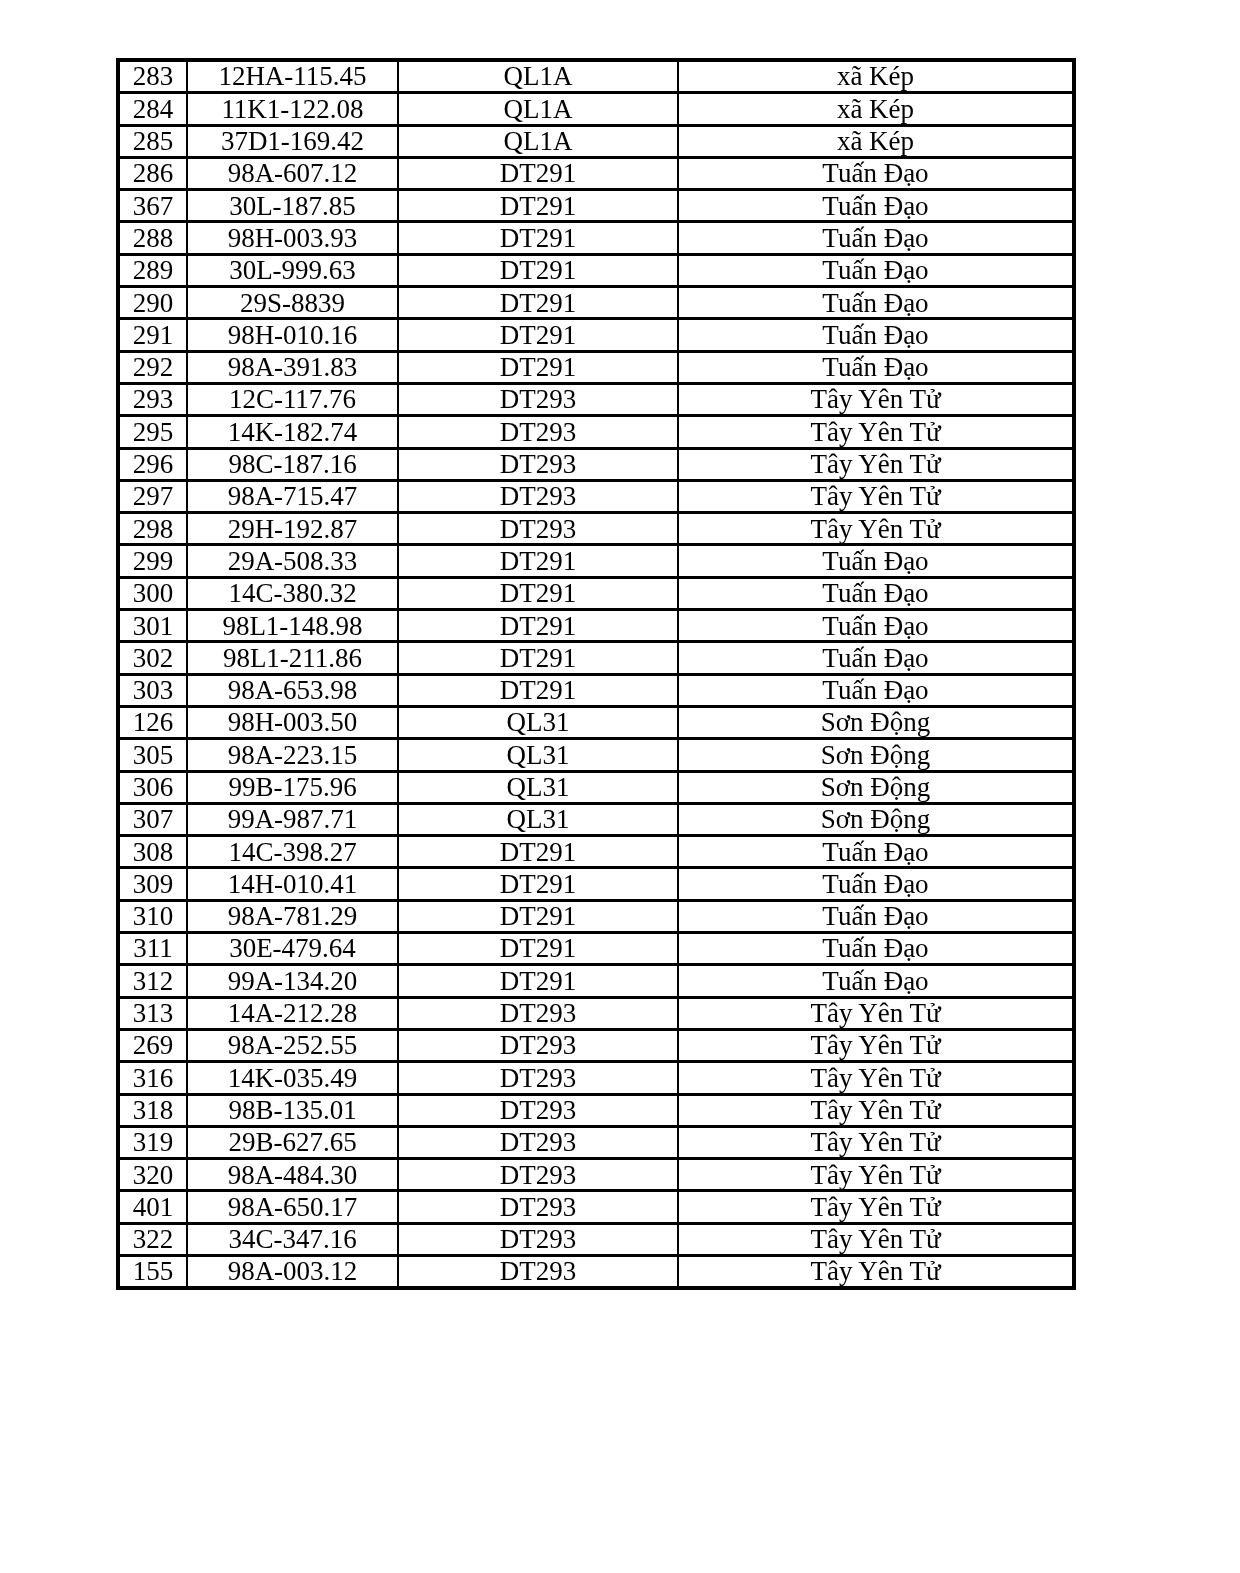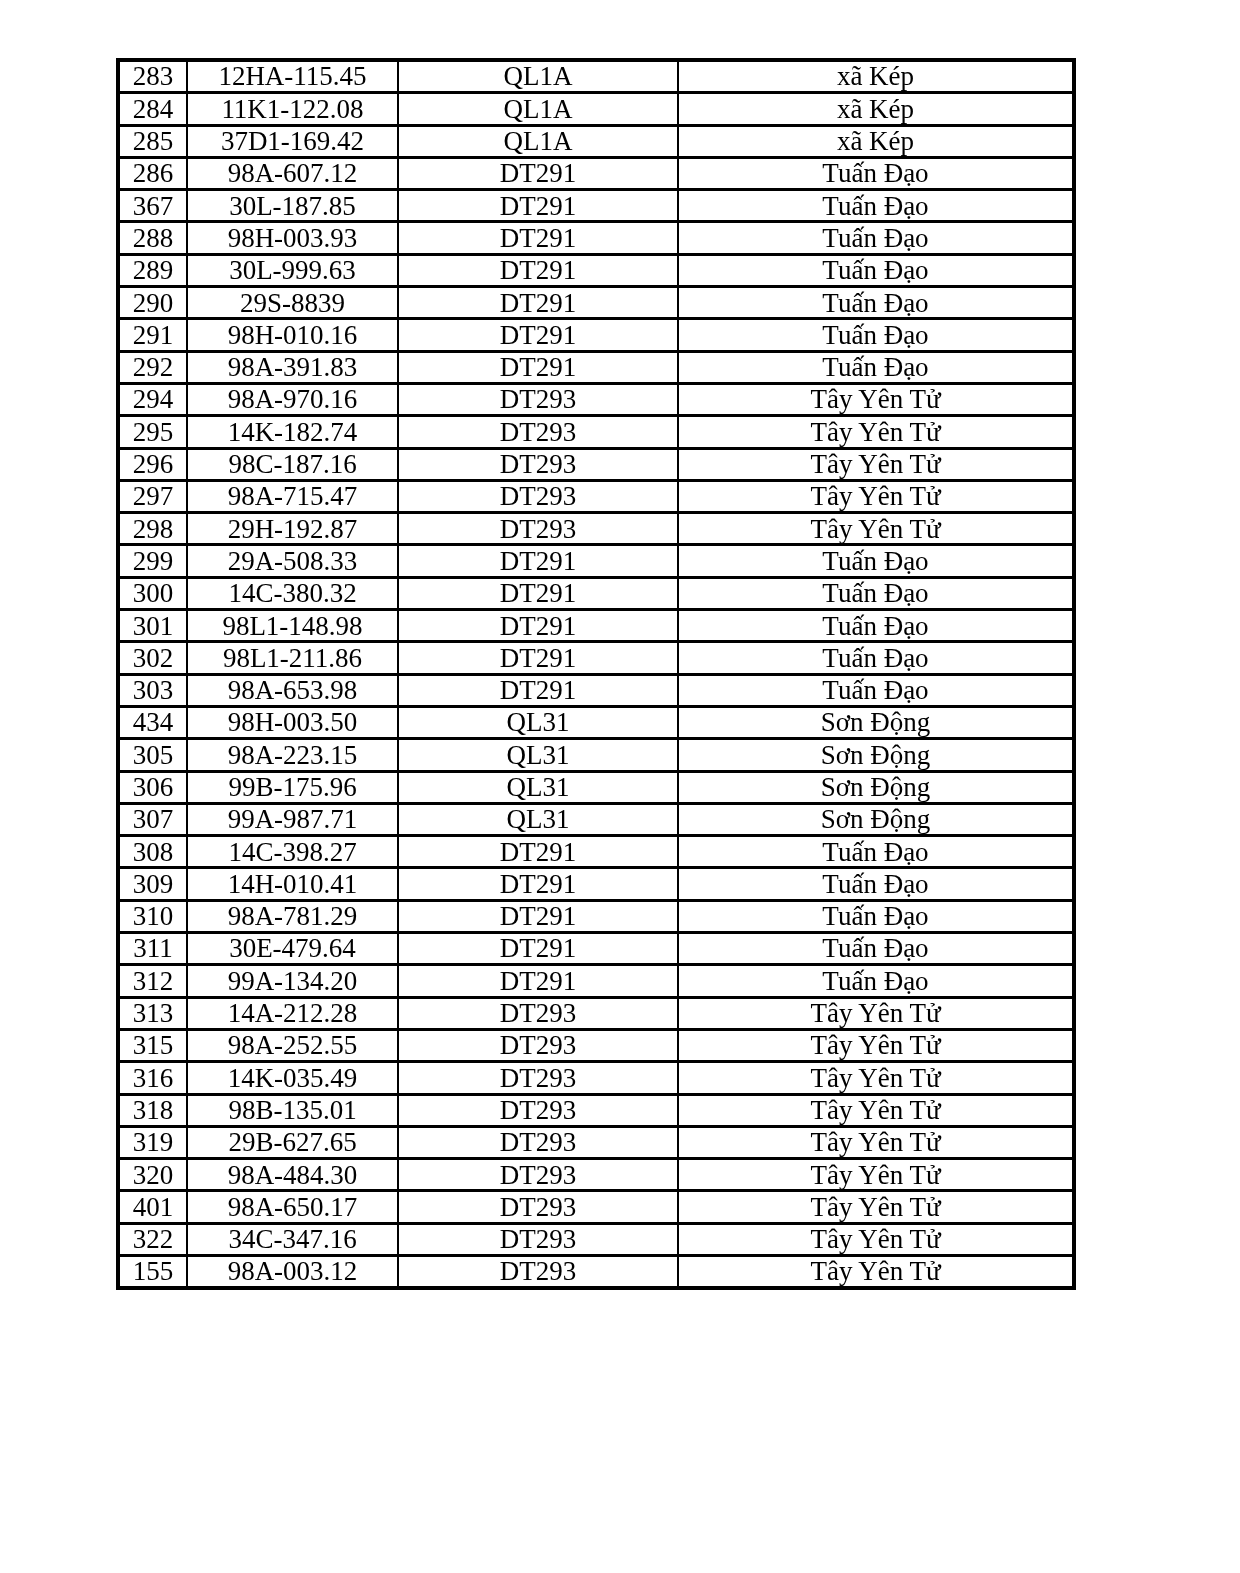--- a/index.html
+++ b/index.html
@@ -110,22 +110,22 @@
           <td>DT291</td>
           <td>Tuấn Đạo</td>
         </tr>
         <tr>
           <td>292</td>
           <td>98A-391.83</td>
           <td>DT291</td>
           <td>Tuấn Đạo</td>
         </tr>
         <tr>
-          <td>294</td>
-          <td>98A-970.16</td>
+          <td>293</td>
+          <td>12C-117.76</td>
           <td>DT293</td>
           <td>Tây Yên Tử</td>
         </tr>
         <tr>
           <td>295</td>
           <td>14K-182.74</td>
           <td>DT293</td>
           <td>Tây Yên Tử</td>
         </tr>
         <tr>
@@ -170,21 +170,21 @@
           <td>DT291</td>
           <td>Tuấn Đạo</td>
         </tr>
         <tr>
           <td>303</td>
           <td>98A-653.98</td>
           <td>DT291</td>
           <td>Tuấn Đạo</td>
         </tr>
         <tr>
-          <td>434</td>
+          <td>126</td>
           <td>98H-003.50</td>
           <td>QL31</td>
           <td>Sơn Động</td>
         </tr>
         <tr>
           <td>305</td>
           <td>98A-223.15</td>
           <td>QL31</td>
           <td>Sơn Động</td>
         </tr>
@@ -230,21 +230,21 @@
           <td>DT291</td>
           <td>Tuấn Đạo</td>
         </tr>
         <tr>
           <td>313</td>
           <td>14A-212.28</td>
           <td>DT293</td>
           <td>Tây Yên Tử</td>
         </tr>
         <tr>
-          <td>315</td>
+          <td>269</td>
           <td>98A-252.55</td>
           <td>DT293</td>
           <td>Tây Yên Tử</td>
         </tr>
         <tr>
           <td>316</td>
           <td>14K-035.49</td>
           <td>DT293</td>
           <td>Tây Yên Tử</td>
         </tr>

